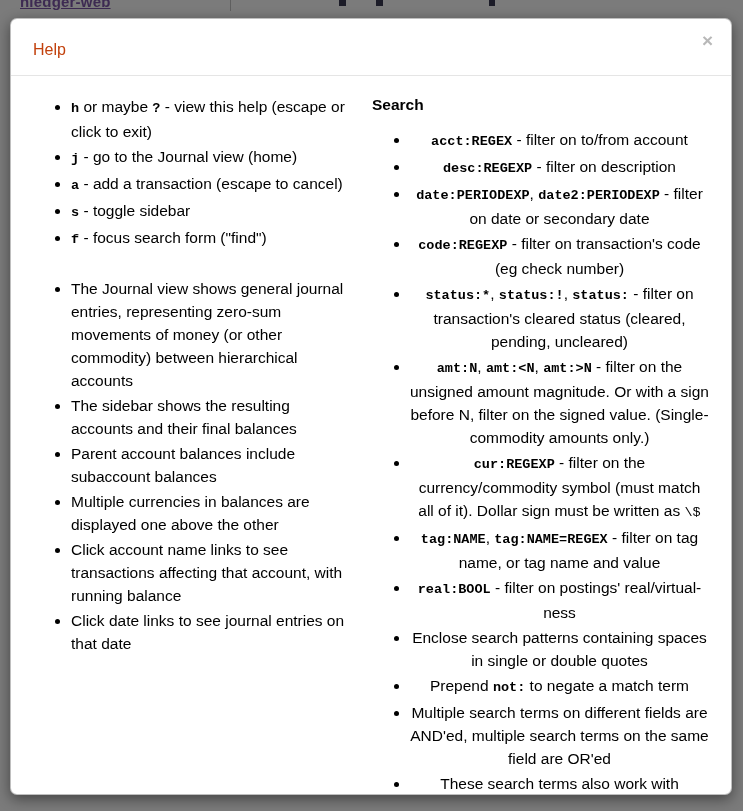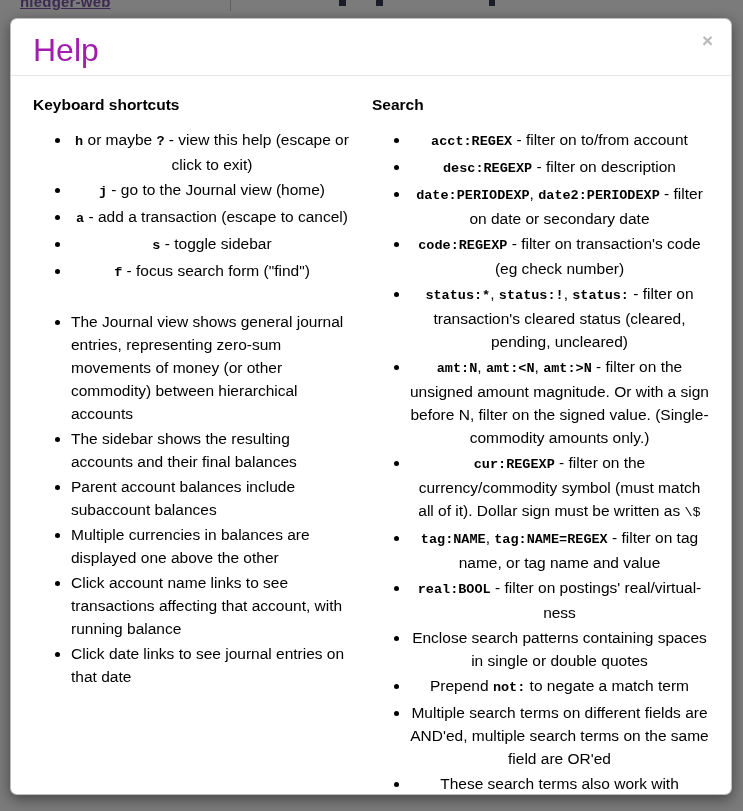--- a/index.html
+++ b/index.html
@@ -38,21 +38,21 @@
     border:1px solid rgba(0,0,0,.25);
     box-shadow:0 4px 14px rgba(0,0,0,.45);
     overflow:hidden;
   }
   .modal-header{
     position:relative;
     padding:18px 22px 12px 22px;
     border-bottom:1px solid var(--divider);
   }
   .modal-title{
-    font-size:32px;font-weight:500;line-height:26px;color:#a21caf;
+    font-size:16px;font-weight:500;line-height:26px;color:#c2410c;
   }
   .close-button{
     position:absolute;right:18px;top:12px;
     background:none;border:none;cursor:pointer;
     font-size:19px;font-weight:bold;line-height:19px;
     color:var(--close);
     font-family:"Liberation Sans", sans-serif;
   }
   .modal-body{
     display:flex;
@@ -95,21 +95,20 @@
   <div class="bg-frag frag-3"></div>
 </div>
 
 <div class="modal">
   <div class="modal-header">
     <h3 class="modal-title">Help</h3>
     <button class="close-button">×</button>
   </div>
   <div class="modal-body">
     <div class="col col-left">
-        <h4 class="section-heading">Keyboard shortcuts</h4>
         <ul class="help-list">
           <li><code class="kbd">h</code><span> or maybe </span><code class="kbd">?</code><span> - view this help (escape or click to exit)</span></li>
           <li><code class="kbd">j</code><span> - go to the Journal view (home)</span></li>
           <li><code class="kbd">a</code><span> - add a transaction (escape to cancel)</span></li>
           <li><code class="kbd">s</code><span> - toggle sidebar</span></li>
           <li><code class="kbd">f</code><span> - focus search form ("find")</span></li>
         </ul>
         <ul class="help-list">
           <li><span>The Journal view shows general journal entries, representing zero-sum movements of money (or other commodity) between hierarchical accounts</span></li>
           <li><span>The sidebar shows the resulting accounts and their final balances</span></li>

